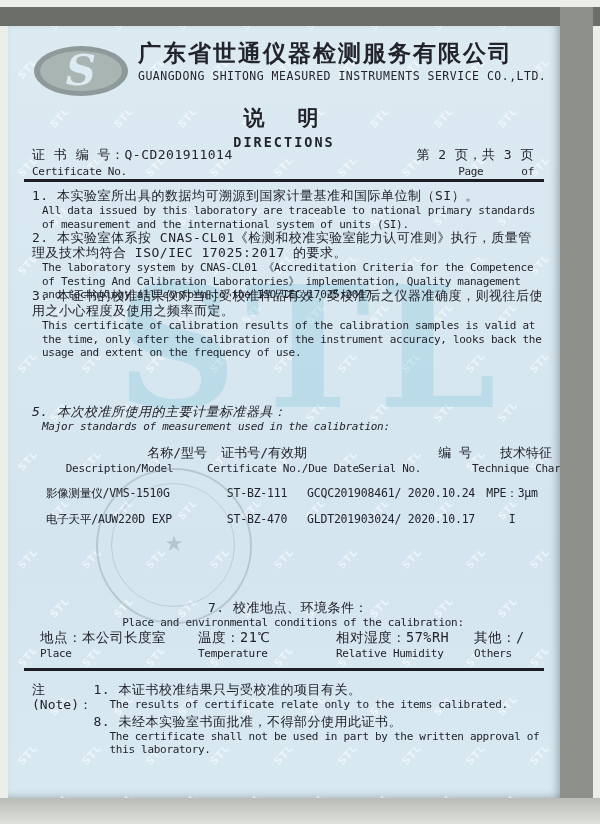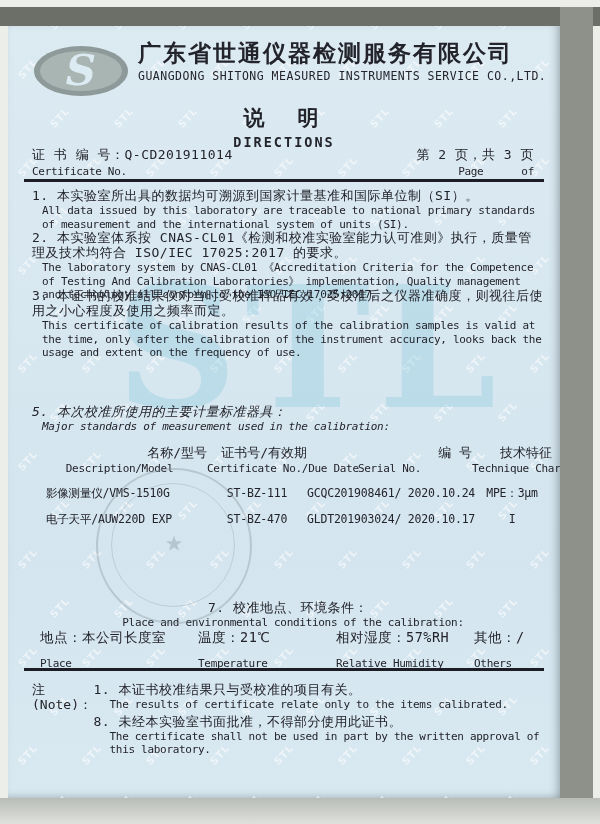--- a/index.html
+++ b/index.html
@@ -74,21 +74,21 @@
   .t5-head .cell{text-align:center;}
   .t5 .cell{overflow:visible;white-space:nowrap;}
   .t5-hcn{font-size:13px;text-align:right;}
   .t5-hen{font-size:11px;letter-spacing:-.3px;}
   .t5-row{margin-top:11px;font-size:11.5px;letter-spacing:-.2px;}
   .t5-row .cell{text-align:center;}
   .t5-row .cell:first-child{text-align:left;padding-left:14px;}
   
   .env{position:absolute;left:32px;top:604px;display:grid;grid-template-columns:158px 138px 138px 80px;}
   .env .cn{font-size:13.5px;}
-  .env .en{margin-top:12px;}
+  .env .en{margin-top:2px;}
   
   .notes{position:absolute;left:24px;top:656px;display:flex;}
   .notes-label{font-size:13px;line-height:15px;}
   .note .cn{font-size:13px;}
   .note .en{margin-left:16px;margin-top:1px;margin-bottom:2px;}
 </style>
 </head>
 <body>
 
 <div class="band-top"></div>

